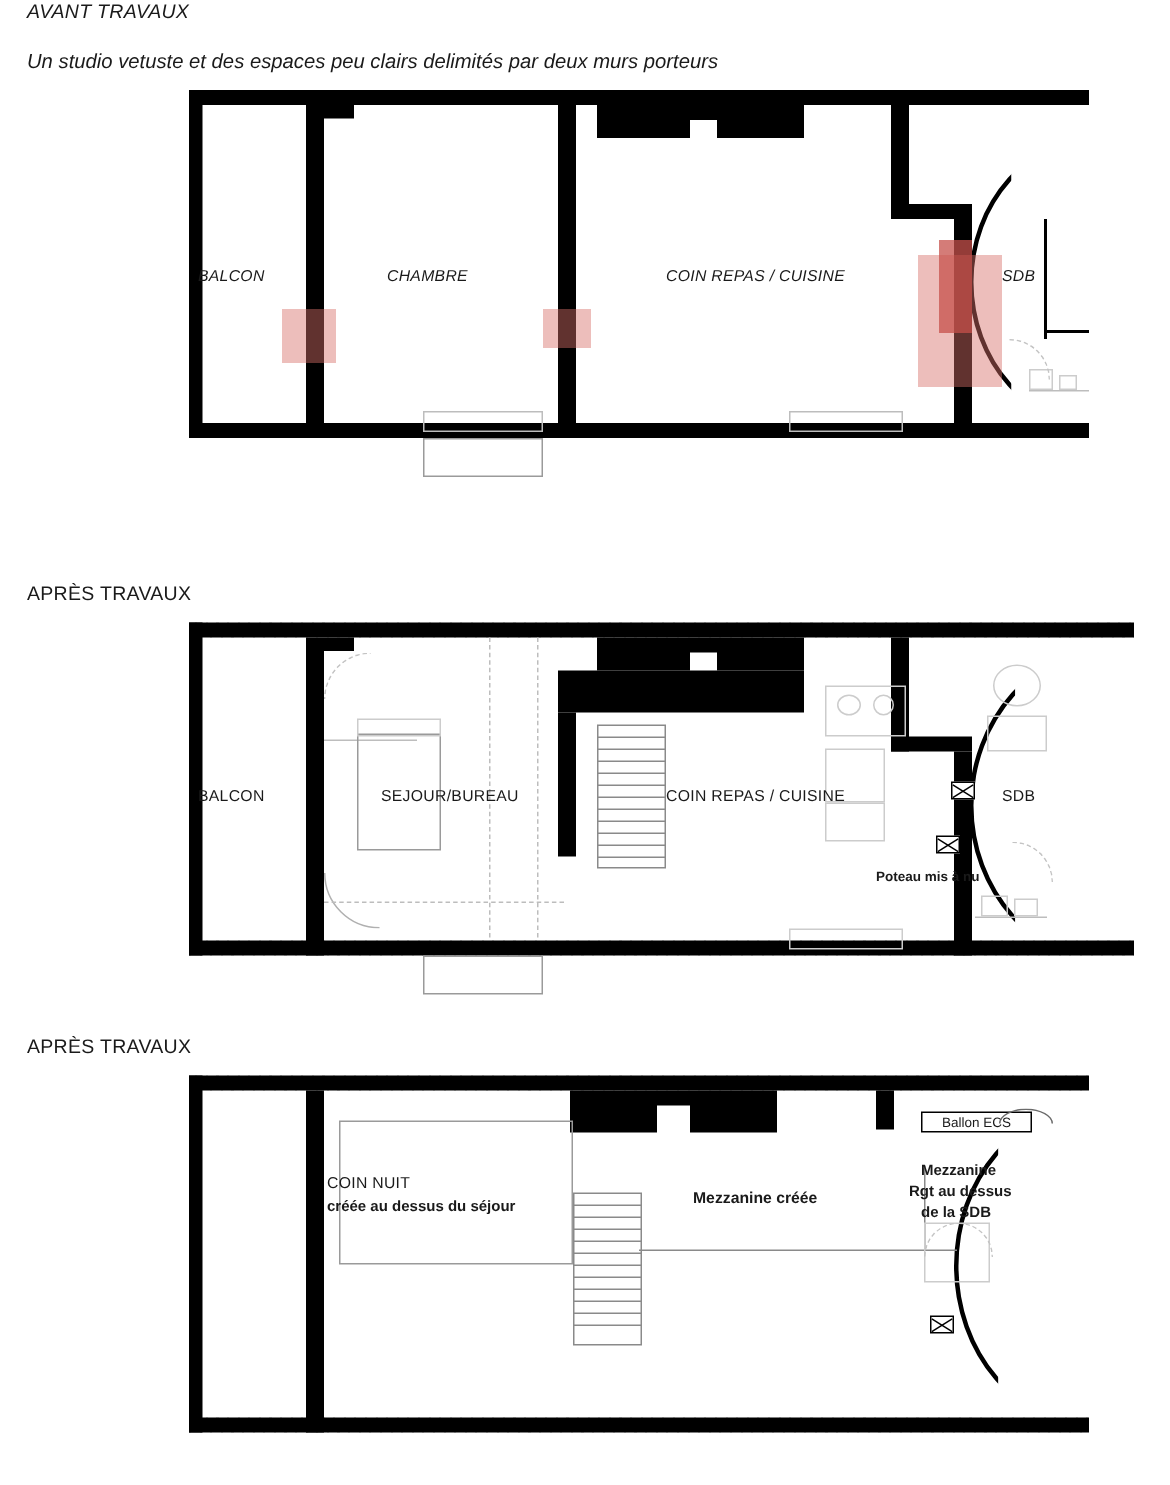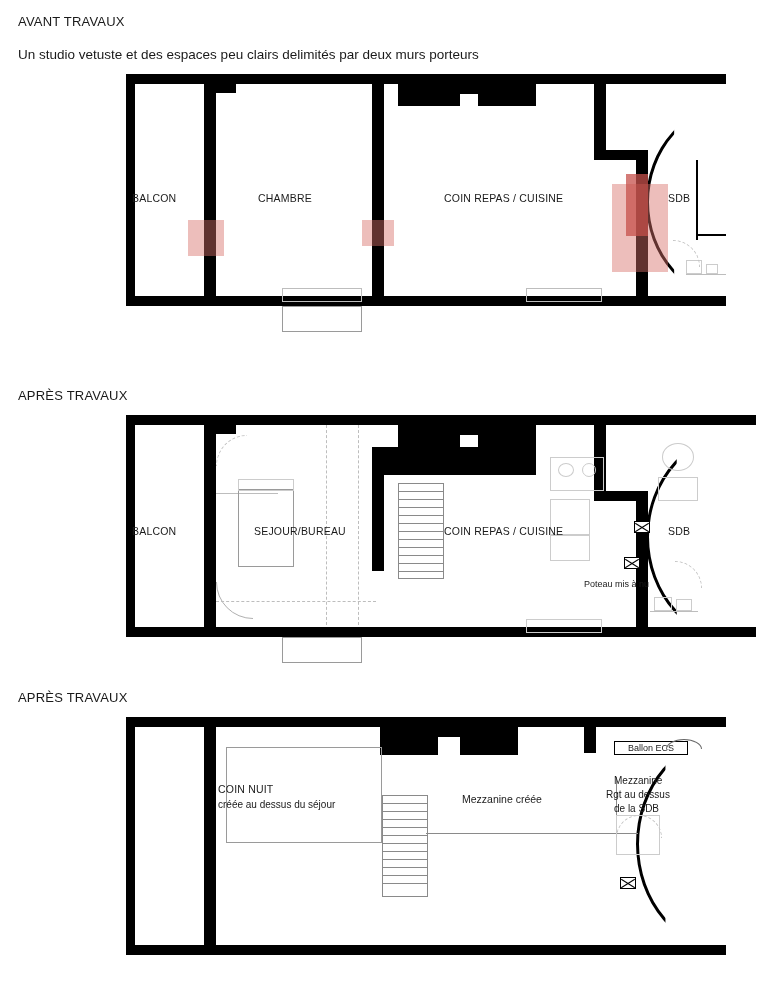--- a/index.html
+++ b/index.html
@@ -45,20 +45,21 @@
     font-size: 10.5px;
     color: #1a1a1a;
     white-space: nowrap;
     letter-spacing: 0.2px;
   }
   .label-sm {
     position: absolute;
     font-size: 9px;
     color: #1a1a1a;
     white-space: nowrap;
+    font-weight: bold;
   }
   .red-note {
     position: absolute;
     font-size: 15px;
     color: #e0736c;
     white-space: nowrap;
   }
   .red-box { position: absolute; background: rgba(214,110,104,0.45); }
   .red-box-dark { position: absolute; background: rgba(198,80,75,0.75); }
   .hatch {
@@ -91,21 +92,21 @@
     box-sizing: border-box;
     font-size: 9px;
     text-align: center;
     line-height: 12px;
     background: #fff;
   }
 </style>
 </head>
 <body>
 
-<div class="section" style="top:14px;">
+<div class="section" style="top:0;font-style:italic;">
   <div class="sec-title">AVANT TRAVAUX</div>
   <div class="sec-sub">Un studio vetuste et des espaces peu clairs delimités par deux murs porteurs</div>
 
   <div class="plan" style="width:600px;height:265px;margin-top:12px;">
 
     <div class="wall" style="left:0;top:0;width:600px;height:10px;"></div>
     <div class="hatch" style="left:0;top:0;width:600px;height:10px;"></div>
 
     <div class="wall" style="left:272px;top:10px;width:62px;height:22px;"></div>
     <div class="wall" style="left:334px;top:10px;width:18px;height:10px;"></div>

